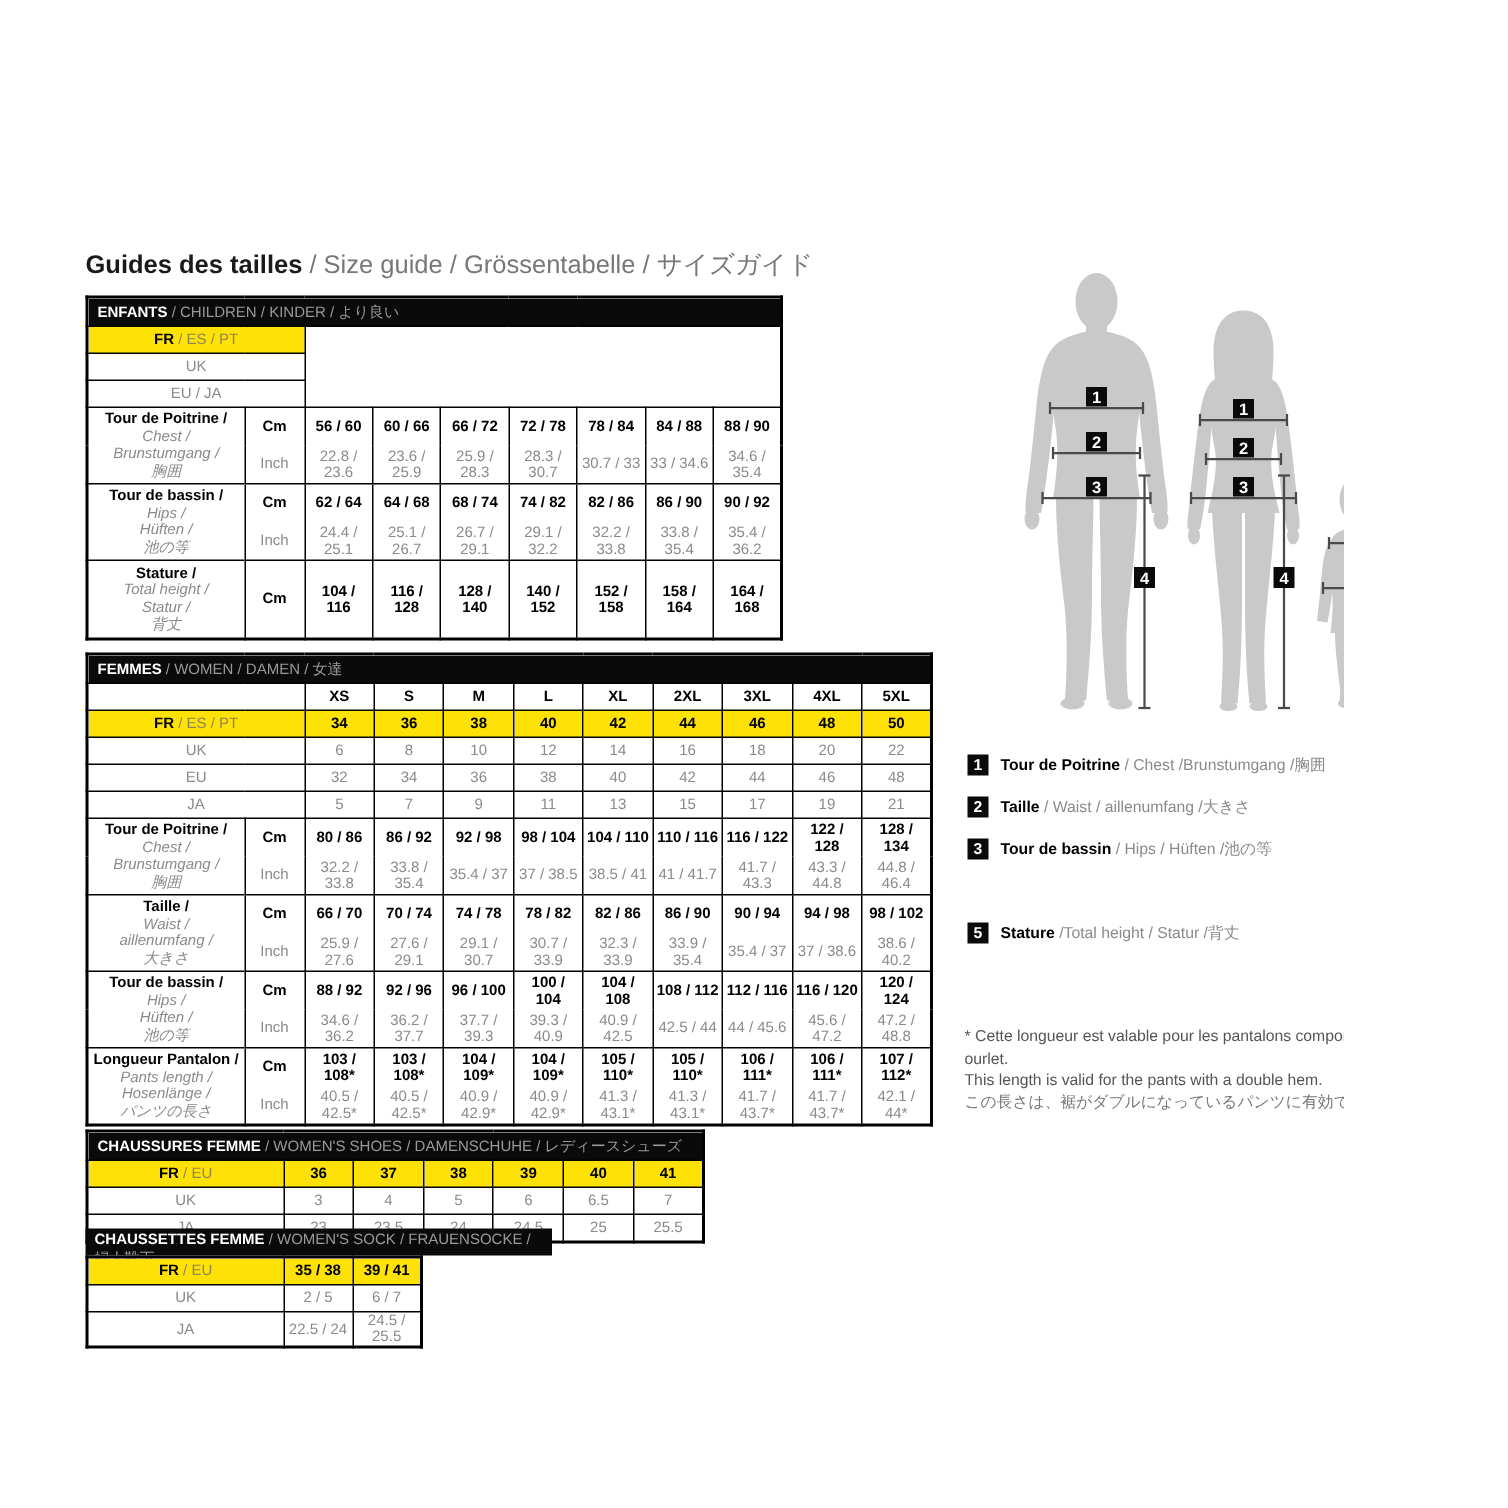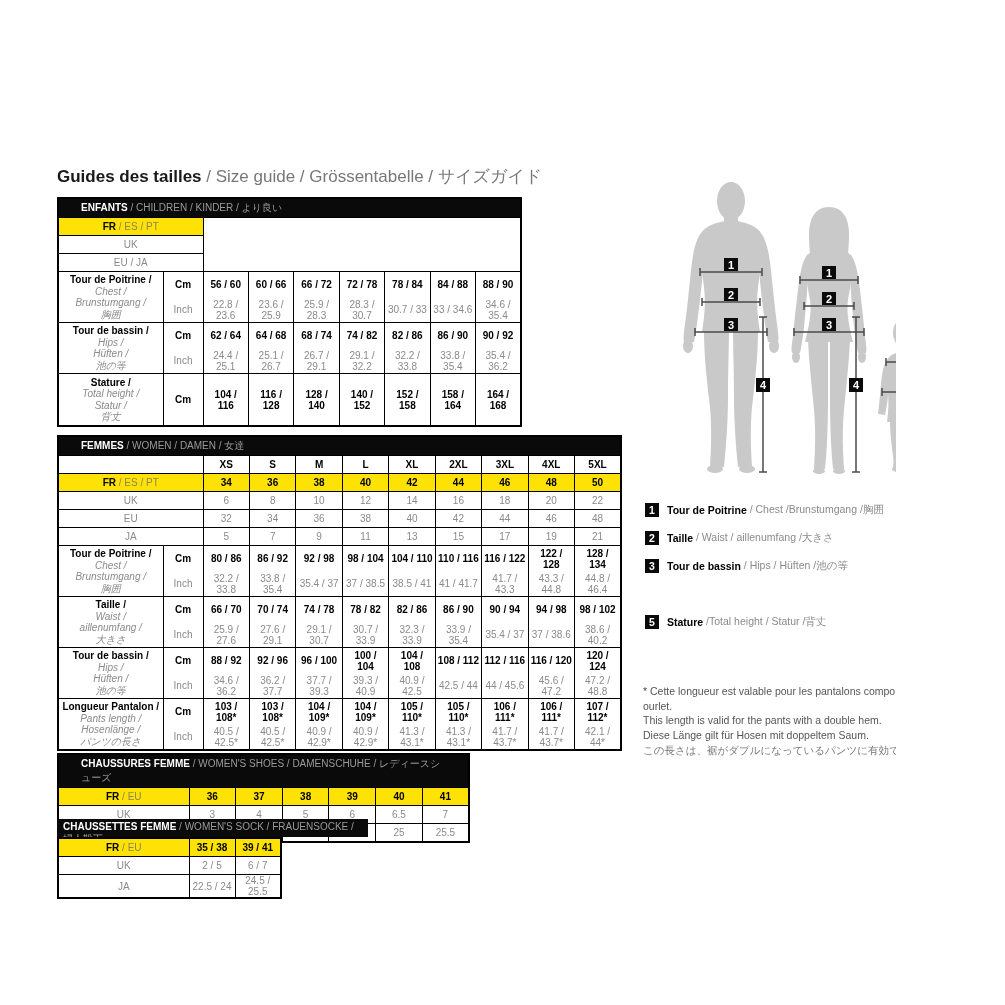--- a/index.html
+++ b/index.html
@@ -8,21 +8,21 @@
   .abs{position:absolute;}
   
   #title{left:57px;top:165px;font-size:17px;white-space:nowrap;}
   #title .b{font-weight:bold;color:#1a1a1a;}
   #title .g{color:#777;}
   
   table.tbl{border-collapse:collapse;table-layout:fixed;border:2px solid #000;}
   table.tbl td{border:1px solid #000;text-align:center;vertical-align:middle;
                padding:0 2px;font-size:10px;overflow:hidden;}
   tr.bar td{background:#0a0a0a;color:#fff;text-align:left;font-weight:bold;
-            font-size:10px;padding:2px 22px;height:14px;}
+            font-size:10px;padding:2px 6px;height:14px;}
   .bar .dim, .dimtxt{color:#9a9a9a;font-weight:normal;}
   tr.r18 td{height:17px;}
   tr.rcm td{height:25px;border-bottom:none;}
   tr.rin td{height:25px;border-top:none;}
   tr.rbig td{height:51px;}
   td.lblyel{background:#ffe205;text-align:left;padding-left:5px;font-weight:bold;}
   .lblyel .dim{color:#8f8553;font-weight:normal;}
   td.lbl{text-align:left;padding-left:5px;vertical-align:middle;}
   td.lbl .lb{font-weight:bold;font-size:10px;line-height:1.15;}
   td.lbl .ls div{color:#8a8a8a;font-size:10px;line-height:1.15;font-style:italic;}
@@ -581,17 +581,16 @@
   <div class="leg-item" style="top:559px;">
     <span class="leg-box">3</span><span class="leg-b">Tour de bassin</span><span class="leg-g"> / Hips / Hüften /池の等</span>
   </div>
   <div class="leg-item" style="top:615px;">
     <span class="leg-box">5</span><span class="leg-b">Stature</span><span class="leg-g"> /Total height  / Statur /背丈</span>
   </div>
 
   <div class="abs" id="footnote">
     <div>* Cette longueur est valable pour les pantalons comportant un double ourlet.</div>
     <div>This length is valid for the pants with a double hem.</div>
-    <div>Diese Länge gilt für Hosen mit doppeltem Saum.</div>
     <div class="ja">この長さは、裾がダブルになっているパンツに有効です。</div>
   </div>
 
 </div>
 
 </body></html>

